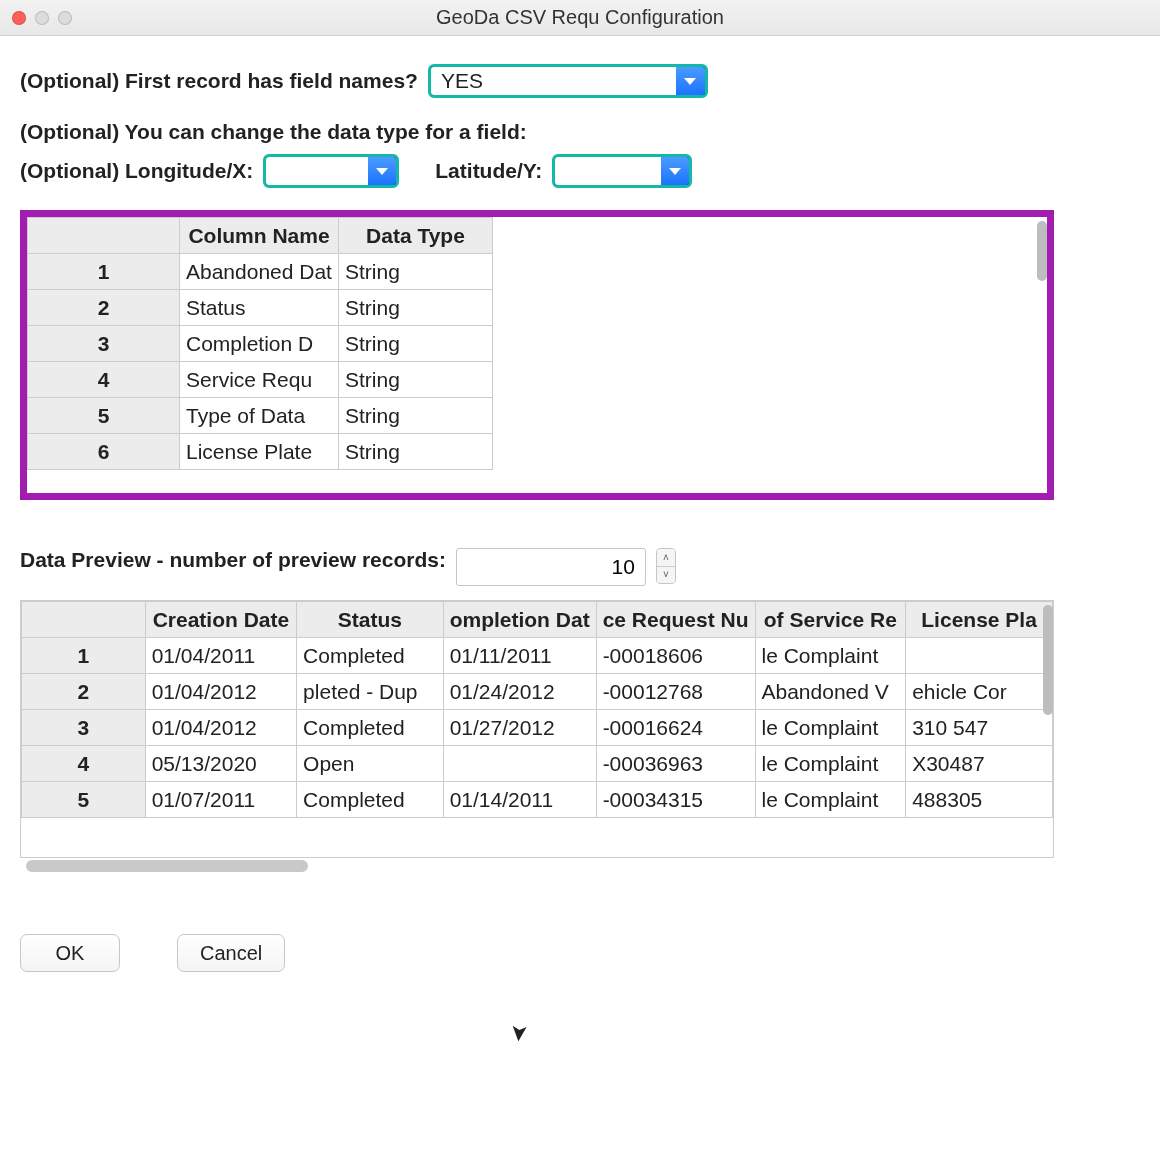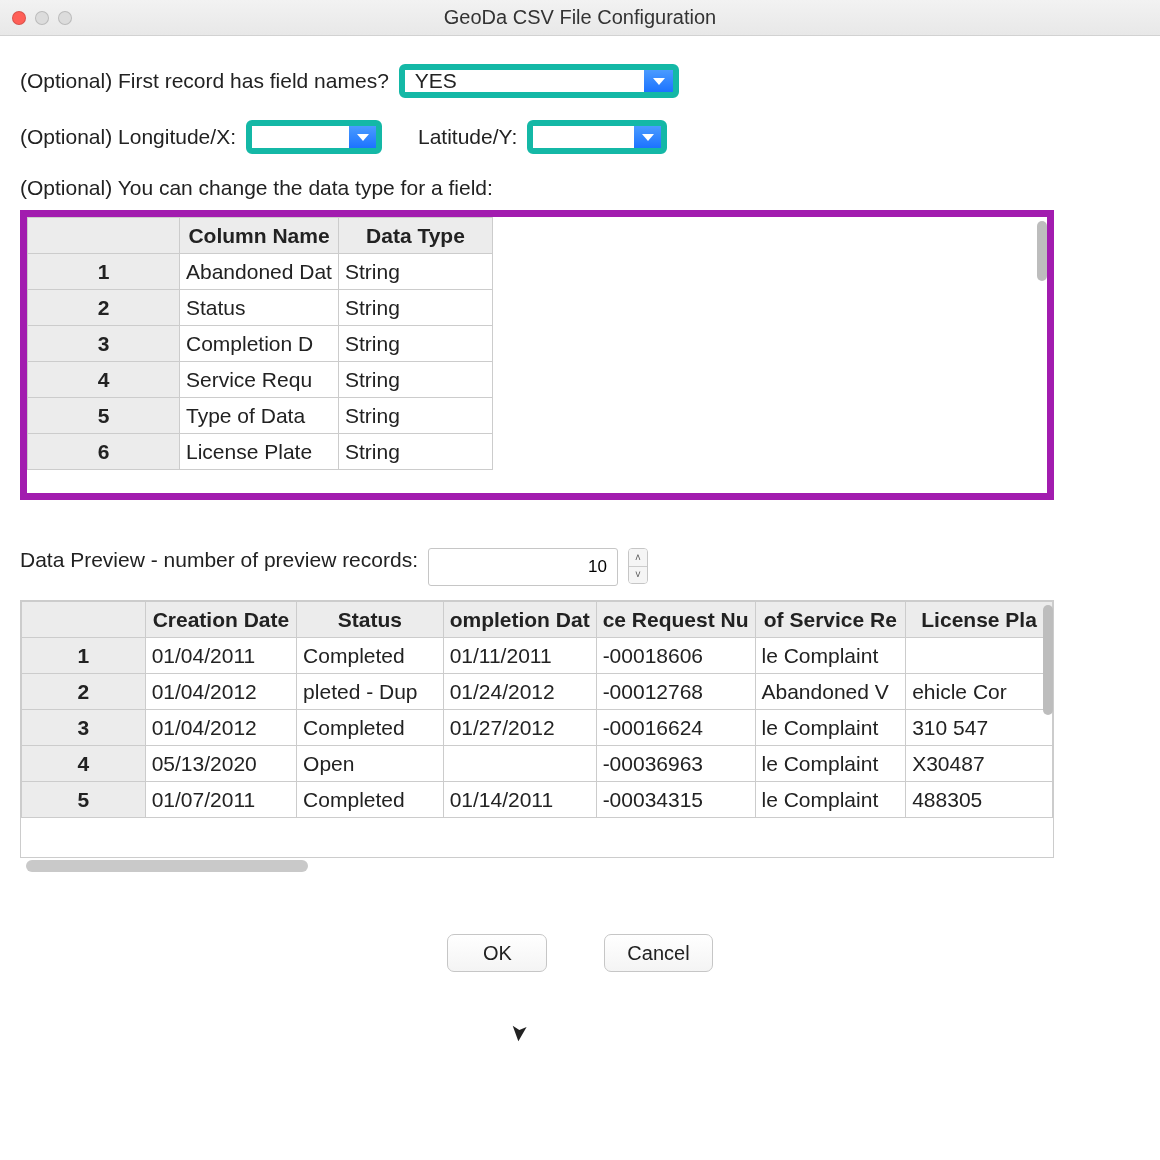--- a/index.html
+++ b/index.html
@@ -42,26 +42,26 @@
   }
   .content {
     padding: 28px 20px 10px 20px;
   }
   .row {
     display: flex;
     align-items: center;
     margin-bottom: 22px;
     gap: 10px;
   }
-  .label { white-space: nowrap; }
+  .label { white-space: nowrap; font-weight: bold; }
   .combo {
     display: inline-flex;
     align-items: stretch;
     height: 34px;
-    border: 6px solid #14b8a6;
+    border: 3px solid #14b8a6;
     border-radius: 6px;
     overflow: hidden;
     background: #0f172a;
   }
   .combo-input {
     padding: 0 10px;
     font-size: 21px;
     display: flex;
     align-items: center;
     border: none;
@@ -129,21 +129,21 @@
     margin-top: 48px;
     margin-bottom: 14px;
     gap: 10px;
   }
   .num-input {
     width: 190px; height: 38px;
     border: 1px solid #c6c6c6;
     border-radius: 3px;
     text-align: right;
     padding: 0 10px;
-    font-size: 17px;
+    font-size: 21px;
   }
   .stepper {
     display: flex; flex-direction: column;
     width: 20px; height: 36px;
     border: 1px solid #c6c6c6;
     border-radius: 4px;
     overflow: hidden;
   }
   .stepper div {
     flex: 1;
@@ -173,21 +173,21 @@
   .hscroll .thumb {
     position: absolute;
     left: 6px; top: 0;
     width: 282px; height: 12px;
     background: #c9c9c9;
     border-radius: 6px;
   }
 
   .button-row {
     display: flex;
-    justify-content: center;
+    justify-content: flex-start;
     gap: 57px;
     margin-top: 60px;
   }
   .btn {
     min-width: 100px;
     height: 38px;
     padding: 0 22px;
     border: 1px solid #c6c6c6;
     border-radius: 7px;
     background: linear-gradient(#fff, #f4f4f4);
@@ -209,56 +209,56 @@
 </style>
 </head>
 <body>
 
 <div class="titlebar">
   <div class="traffic-lights">
     <div class="tl red"></div>
     <div class="tl gray"></div>
     <div class="tl gray"></div>
   </div>
-  <div class="title-text">GeoDa CSV File Configuration</div>
+  <div class="title-text">GeoDa CSV Requ Configuration</div>
 </div>
 
 <div class="content">
 
   <div class="row">
     <span class="label">(Optional) First record has field names?</span>
     <div class="combo" style="width:280px;">
       <div class="combo-input" style="width:250px;">YES</div>
       <div class="combo-btn">
           <div class="chev"></div>
         </div>
     </div>
+  </div>
+
+  <div class="row" style="margin-bottom:10px;">
+    <span class="label">(Optional) You can change the data type for a field:</span>
   </div>
 
   <div class="row">
     <span class="label">(Optional) Longitude/X:</span>
     <div class="combo" style="width:136px; margin-right:26px;">
       <div class="combo-input" style="width:106px;"></div>
       <div class="combo-btn">
           <div class="chev"></div>
         </div>
     </div>
     <span class="label">Latitude/Y:</span>
     <div class="combo" style="width:140px;">
       <div class="combo-input" style="width:110px;"></div>
       <div class="combo-btn">
           <div class="chev"></div>
         </div>
     </div>
   </div>
 
-  <div class="row" style="margin-bottom:10px;">
-    <span class="label">(Optional) You can change the data type for a field:</span>
-  </div>
-
   <div class="table-wrap">
     <table>
       <colgroup>
           <col class="col-num">
           <col class="col-name">
           <col class="col-type">
         </colgroup>
       <thead>
         <tr>
           <th></th>

